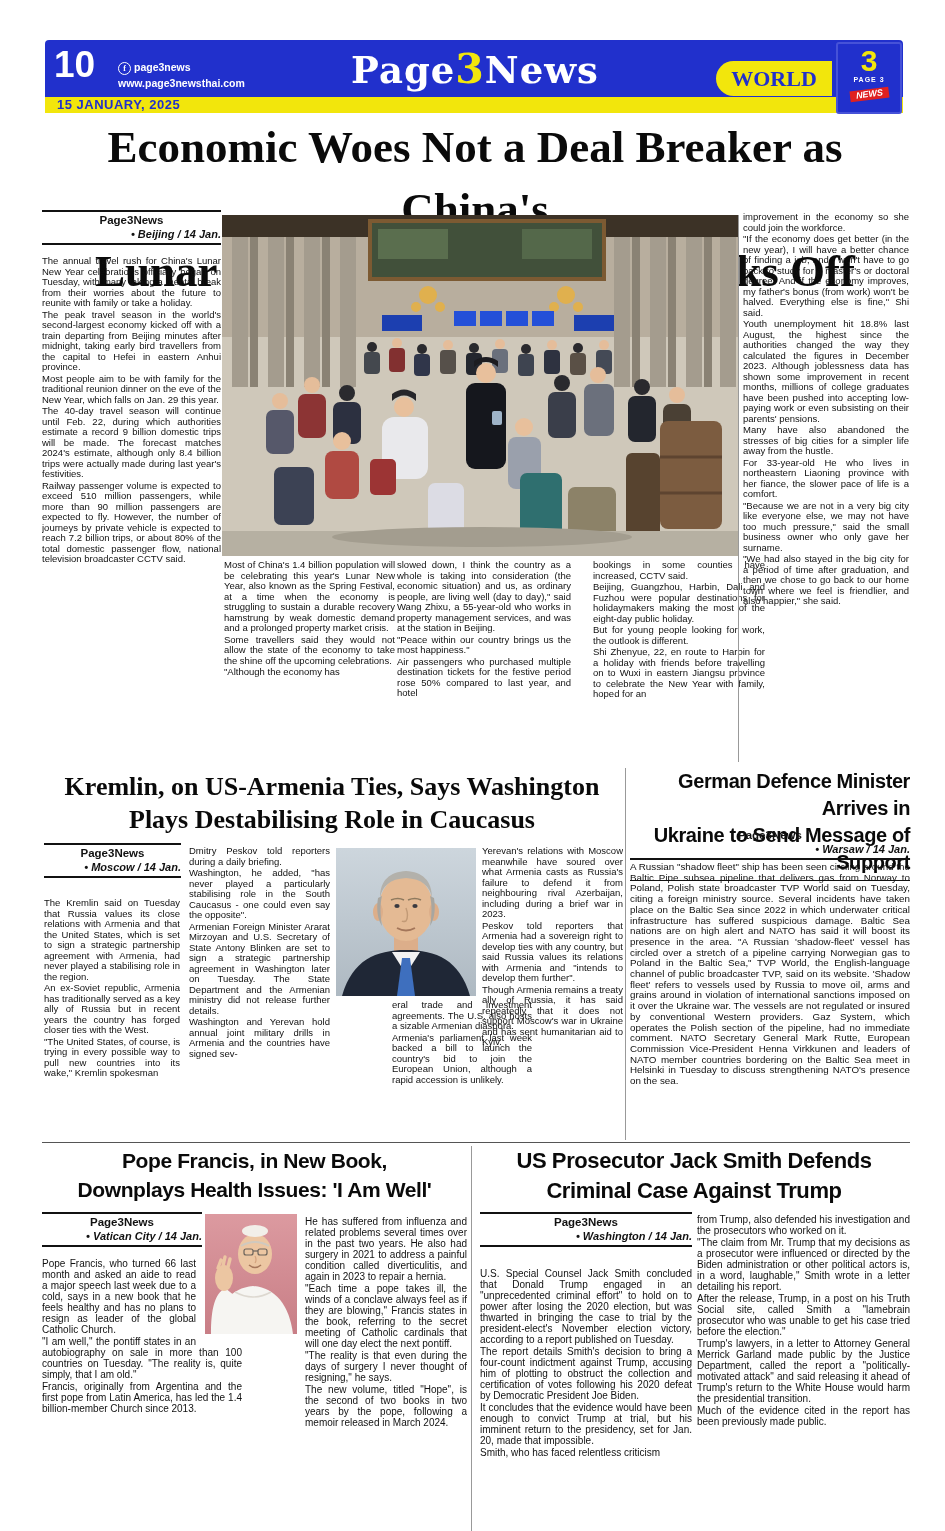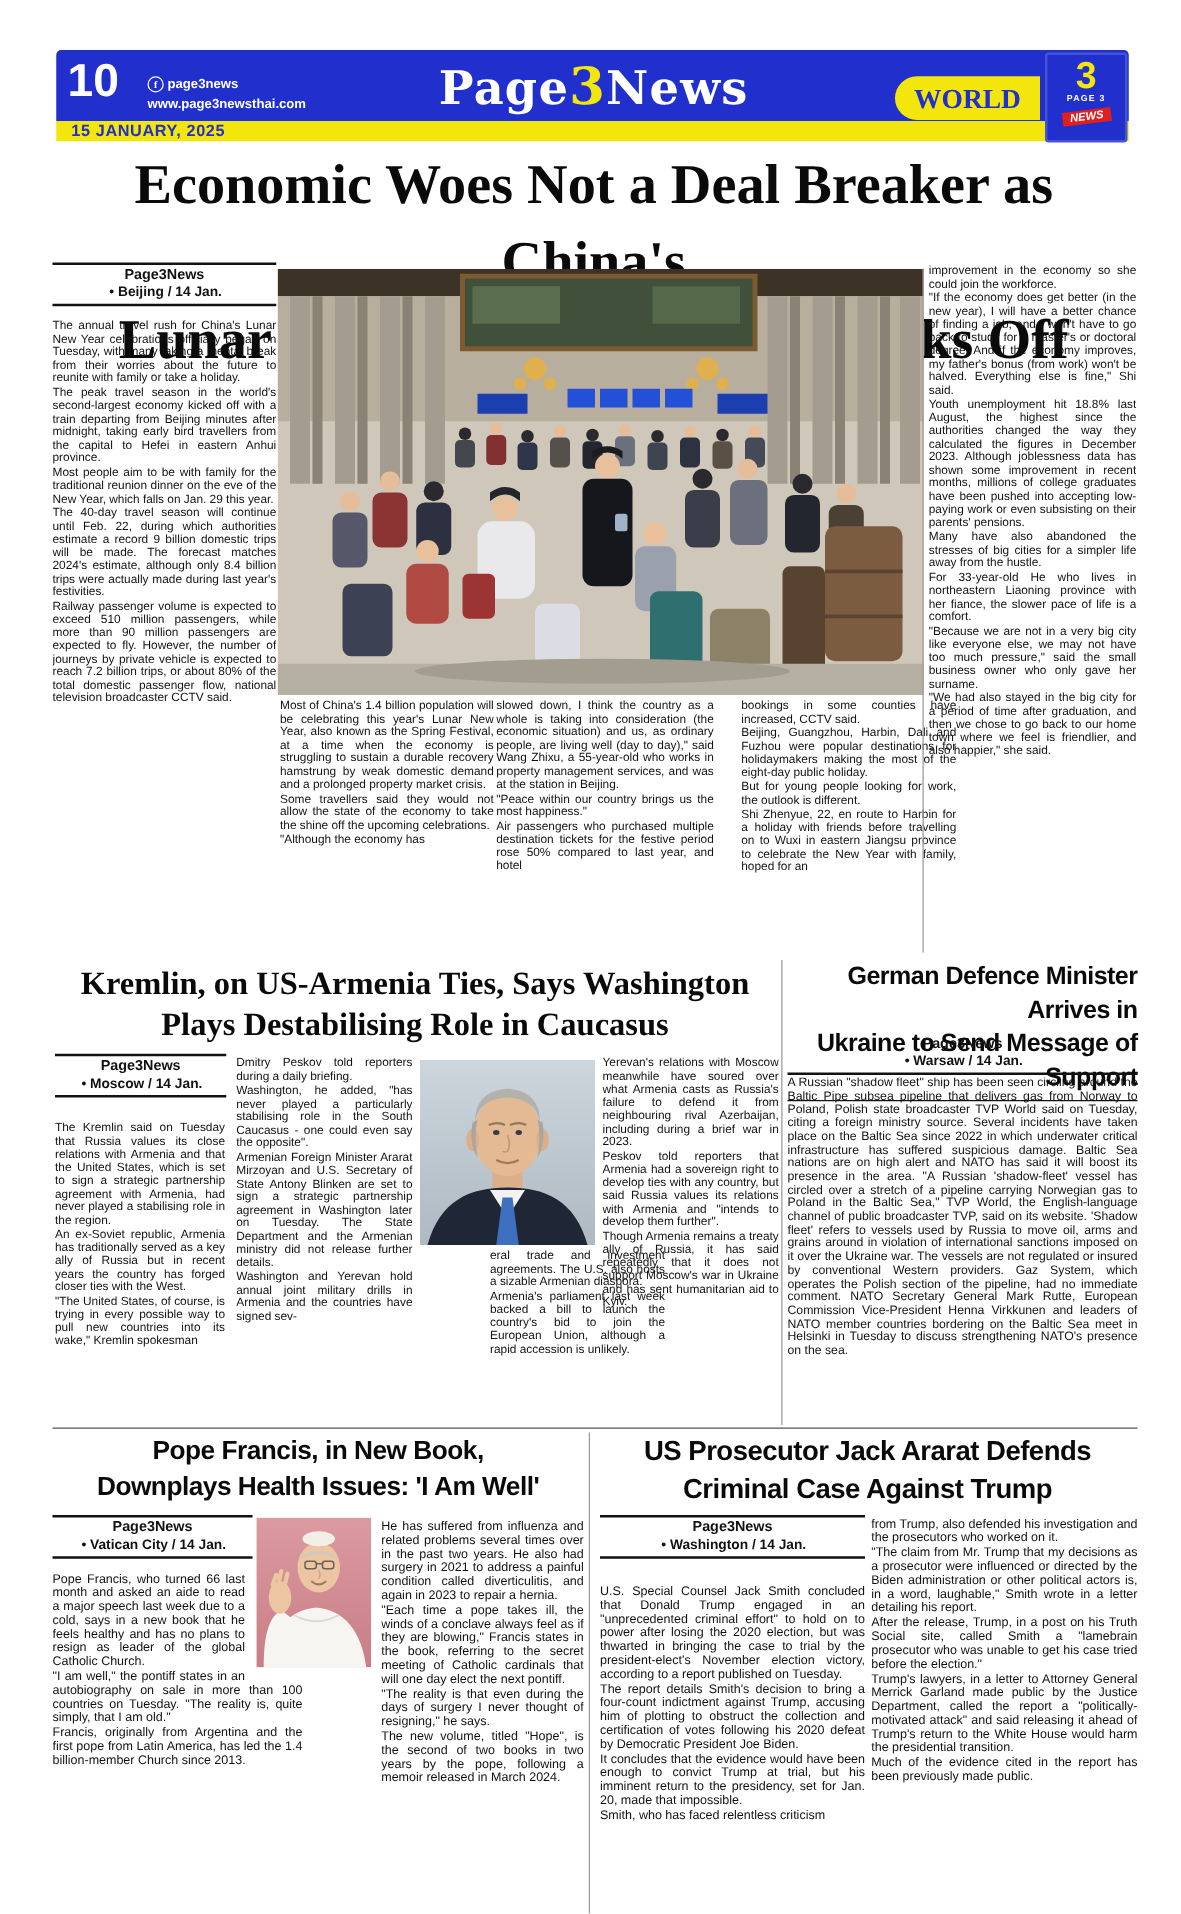--- a/index.html
+++ b/index.html
@@ -32,21 +32,21 @@
   .hl-main{font-size:45px;line-height:62px;}
   .hl-krem{font-size:26px;line-height:33px;}
   .hl-sans{font-weight:bold;color:#0a0a0a;text-align:center;letter-spacing:-0.4px;}
   .hl-ger{font-size:20px;line-height:27px;text-align:right;}
   .hl-pope{font-size:21px;line-height:29px;}
   .hl-smith{font-size:22px;line-height:30px;}
 
   
   .byline{border-top:2px solid #111;border-bottom:2px solid #111;padding:1px 0 2px 0;}
   .byline .ag{display:block;text-align:center;font-weight:bold;font-size:11.5px;line-height:14px;}
-  .byline .pl{display:block;text-align:center;font-weight:bold;font-size:11px;line-height:14px;padding-left:2px;}
+  .byline .pl{display:block;text-align:right;font-weight:bold;font-size:11px;line-height:14px;padding-left:2px;font-style:italic;}
   .byline.noline-top{border-top:none;}
 
   
   .body-s{font-size:9.5px;line-height:10.5px;overflow:hidden;}
   .body-m{font-size:10px;line-height:11px;overflow:hidden;}
   .body-g{font-size:9.8px;line-height:10.7px;overflow:hidden;}
   .body-s p,.body-m p,.body-g p{text-align:justify;}
   .rule-h{background:#555;height:1px;}
   .rule-v{background:#999;width:1px;}
   .pope-spacer{float:right;width:46px;height:80px;}
@@ -384,21 +384,21 @@
         <p>He has suffered from influenza and related problems several times over in the past two years. He also had surgery in 2021 to address a painful condition called diverticulitis, and again in 2023 to repair a hernia.</p>
         <p>"Each time a pope takes ill, the winds of a conclave always feel as if they are blowing," Francis states in the book, referring to the secret meeting of Catholic cardinals that will one day elect the next pontiff.</p>
         <p>"The reality is that even during the days of surgery I never thought of resigning," he says.</p>
         <p>The new volume, titled "Hope", is the second of two books in two years by the pope, following a memoir released in March 2024.</p>
       </div>
   </div>
 
   <div class="abs rule-v" style="left:471px;top:1146px;height:385px;"></div>
 
   <div class="abs hl-sans hl-smith" style="left:478px;top:1146px;width:432px;">
-    <div>US Prosecutor Jack Ararat Defends</div>
+    <div>US Prosecutor Jack Smith Defends</div>
     <div>Criminal Case Against Trump</div>
   </div>
   <div class="abs byline" style="left:480px;top:1212px;width:212px;">
     <span class="ag">Page3News</span>
     <span class="pl">• Washington  /  14 Jan.</span>
   </div>
   <div class="abs body-m" style="left:480px;top:1268px;width:212px;height:262px;">
     <div>
         <p>U.S. Special Counsel Jack Smith concluded that Donald Trump engaged in an "unprecedented criminal effort" to hold on to power after losing the 2020 election, but was thwarted in bringing the case to trial by the president-elect's November election victory, according to a report published on Tuesday.</p>
         <p>The report details Smith's decision to bring a four-count indictment against Trump, accusing him of plotting to obstruct the collection and certification of votes following his 2020 defeat by Democratic President Joe Biden.</p>

